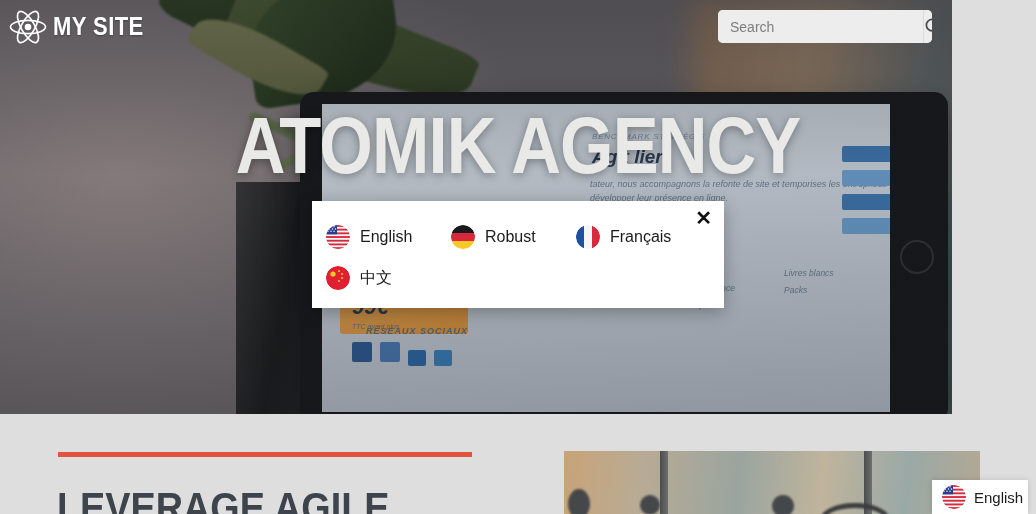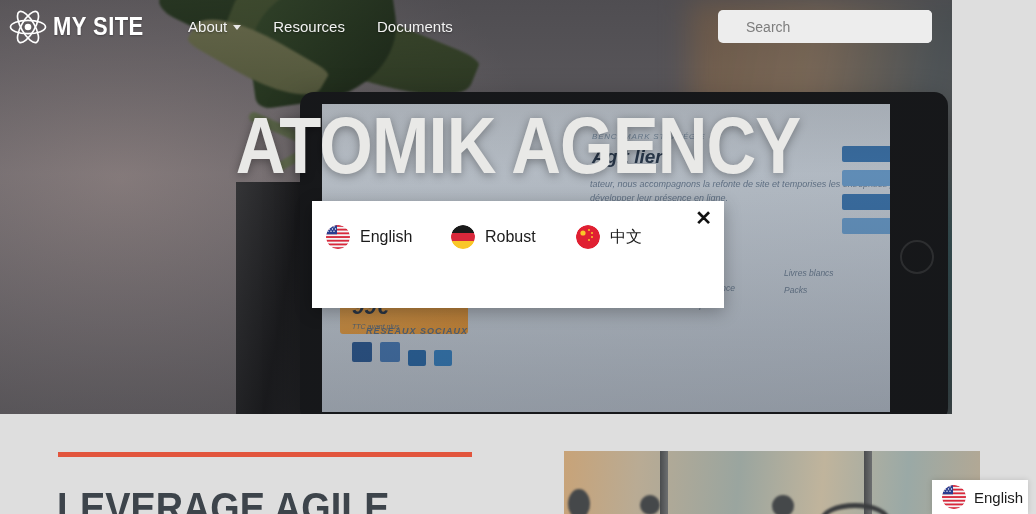--- a/index.html
+++ b/index.html
@@ -154,21 +154,20 @@
   }
   .caret {
     width: 0; height: 0; border-left: 4.5px solid transparent;
     border-right: 4.5px solid transparent; border-top: 5px solid #e8e8e8;
     margin-top: 2px;
   }
   .search-wrap {
     margin-left: auto; margin-right: 8px; display: flex; align-items: center;
     background: #ededed; border-radius: 5px; height: 33px; width: 214px;
     overflow: hidden;
-    padding-left: 16px;
   }
   .search-input {
     border: 0; background: #ededed; outline: none; height: 100%;
     flex: 1; padding: 0 12px; font-size: 14px; color: #333;
     font-family: "Liberation Sans", sans-serif;
   }
   .search-input::placeholder { color: #7d7d7d; }
   .search-btn {
     width: 52px; height: 100%; background: #ededed; border: 0; cursor: pointer;
     border-left: 1px solid #dcdcdc;
@@ -323,32 +322,20 @@
       <g fill="none" stroke="#ffffff" stroke-width="2">
         <ellipse cx="24" cy="20" rx="21" ry="8"></ellipse>
         <ellipse cx="24" cy="20" rx="21" ry="8" transform="rotate(60 24 20)"></ellipse>
         <ellipse cx="24" cy="20" rx="21" ry="8" transform="rotate(120 24 20)"></ellipse>
       </g>
       <circle cx="24" cy="20" r="4" fill="#ffffff"></circle>
     </svg>
     <span class="brand-text">MY SITE</span>
   </div>
 
-  <div class="nav-links">
-    <div class="nav-link">
-      <span>About</span>
-      <span class="caret"></span>
-    </div>
-    <div class="nav-link">
-      <span>Resources</span>
-    </div>
-    <div class="nav-link">
-      <span>Documents</span>
-    </div>
-  </div>
 
   <div class="search-wrap">
     <input class="search-input" type="text" placeholder="Search" style="">
     <button class="search-btn">
       <svg width="19" height="19" viewBox="0 0 20 20">
         <circle cx="8.5" cy="8.5" r="6" fill="none" stroke="#4c4c4c" stroke-width="1.8"></circle>
         <line x1="13" y1="13" x2="18" y2="18.5" stroke="#4c4c4c" stroke-width="1.8" stroke-linecap="round"></line>
       </svg>
     </button>
   </div>
@@ -403,20 +390,35 @@
         <g clip-path="url(#cDE)">
           <rect width="24" height="8" fill="#1a1a1a"></rect>
           <rect y="8" width="24" height="8" fill="#d8283b"></rect>
           <rect y="16" width="24" height="8" fill="#f9c728"></rect>
         </g>
       </svg>
       <span class="lang-label">Robust</span>
     </div>
 
 
+    <div class="lang-item">
+      <svg class="flag" viewBox="0 0 24 24">
+        <defs>
+            <clipPath id="cFR">
+              <circle cx="12" cy="12" r="12"></circle>
+            </clipPath>
+          </defs>
+        <g clip-path="url(#cFR)">
+          <rect width="8" height="24" fill="#1e50a0"></rect>
+          <rect x="8" width="8" height="24" fill="#f4f5f6"></rect>
+          <rect x="16" width="8" height="24" fill="#d8283b"></rect>
+        </g>
+      </svg>
+      <span class="lang-label">Français</span>
+    </div>
 
 
     <div class="lang-item">
       <svg class="flag" viewBox="0 0 24 24">
         <defs>
             <clipPath id="cCN">
               <circle cx="12" cy="12" r="12"></circle>
             </clipPath>
           </defs>
         <g clip-path="url(#cCN)">

